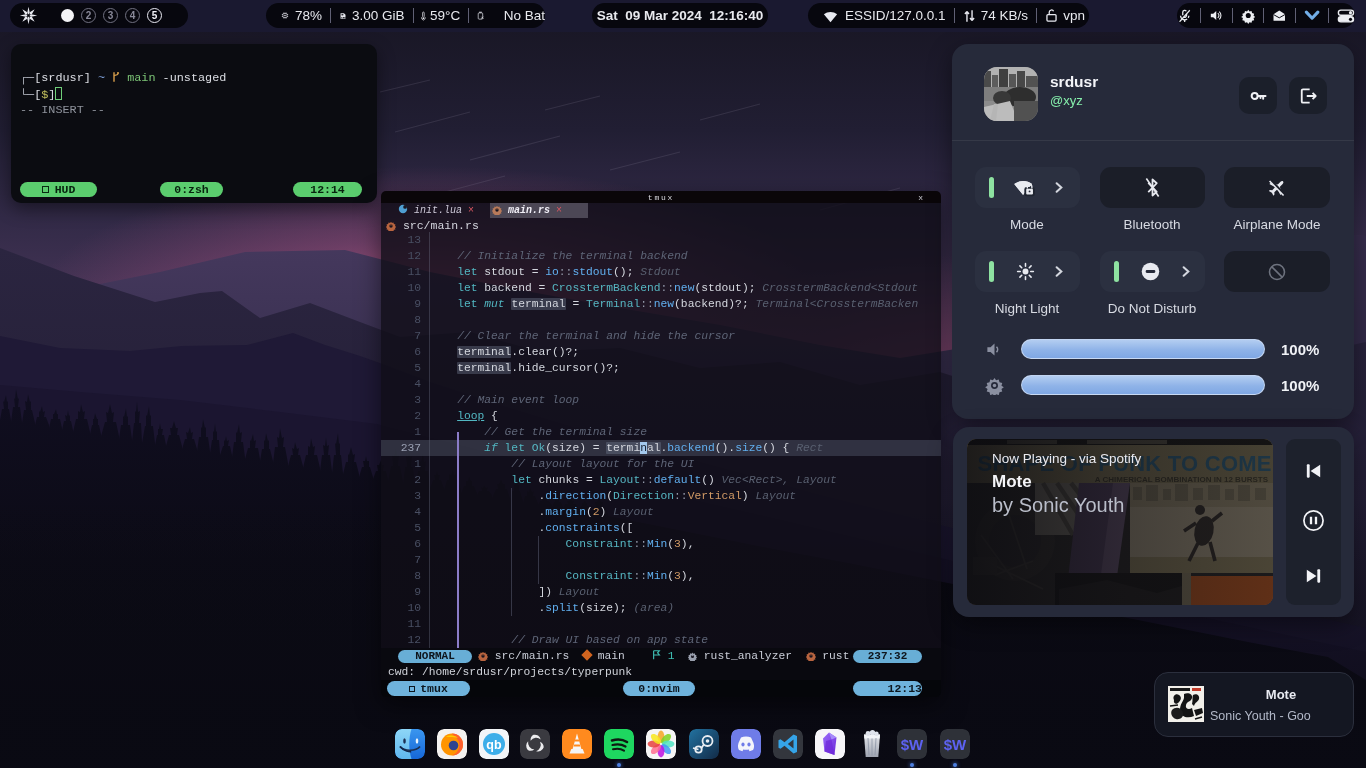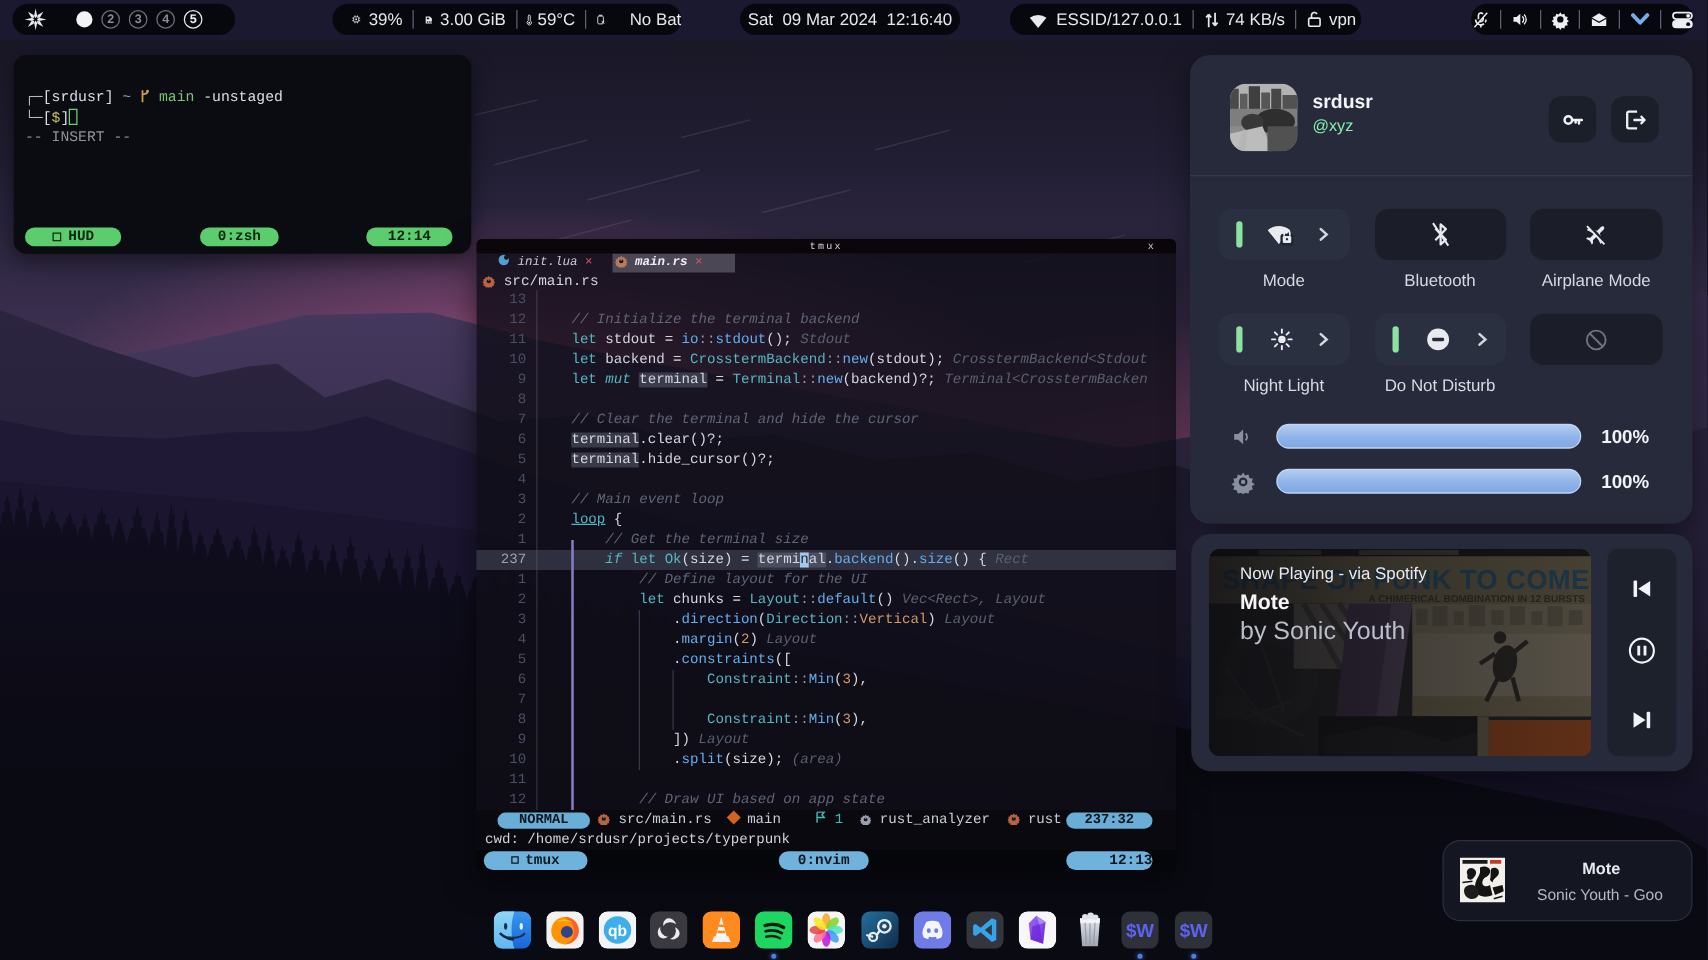--- a/index.html
+++ b/index.html
@@ -126,42 +126,42 @@
         <span class="wsn">3</span>
         <span class="wsn">4</span>
         <span class="wsn on">5</span>
  </div>
  <div class="pill" style="left:266px;width:279px;padding-left:15px;font-size:13.5px">
   <svg width="15" height="15" viewBox="0 0 24 24" fill="none" stroke="#e8e9f0" stroke-width="2">
           <rect x="6" y="6" width="12" height="12" rx="1.5"></rect>
           <rect x="10" y="10" width="4" height="4" fill="#e8e9f0" stroke="none"></rect>
           <path d="M9 6V2.5M15 6V2.5M9 21.5V18M15 21.5V18M6 9H2.5M6 15H2.5M21.5 9H18M21.5 15H18"></path>
         </svg>
-  <span style="margin-left:6px">39%</span>
+  <span style="margin-left:6px">78%</span>
         <i class="vsep"></i>
   <svg width="14" height="14" viewBox="0 0 24 24" fill="#e8e9f0">
           <path d="M5 3 H16 L21 8 V21 H5 Z M8 15 h2.6 v4 H8 Z M13 15 h2.6 v4 H13 Z M17.5 15 h2.6 v4 h-2.6 Z" fill-rule="evenodd"></path>
           <rect x="8" y="6" width="6" height="4" fill="#07070e"></rect>
         </svg>
   <span style="margin-left:6px">3.00 GiB</span>
         <i class="vsep"></i>
   <svg width="9" height="16" viewBox="0 0 12 22" fill="none" stroke="#e8e9f0" stroke-width="1.8">
           <path d="M4 3 a2 2 0 0 1 4 0 V12.5 a4.4 4.4 0 1 1 -4 0 Z"></path>
           <circle cx="6" cy="16.4" r="2.1" fill="#e8e9f0" stroke="none"></circle>
         </svg>
   <span style="margin-left:4px">59°C</span>
         <i class="vsep"></i>
   <svg width="13" height="17" viewBox="0 0 20 26" fill="none" stroke="#e8e9f0" stroke-width="2">
           <path d="M6 3.5 h8" stroke-width="2.6"></path>
           <rect x="3.5" y="5.5" width="13" height="18" rx="2.5"></rect>
           <path d="M12.5 16.5 L18.5 22.5 M18.5 16.5 L12.5 22.5" stroke-width="2" stroke="#e8e9f0"></path>
         </svg>
   <span style="margin-left:20px">No Bat</span>
  </div>
- <div class="pill" style="left:592px;width:176px;justify-content:center;font-weight:400;font-size:13.5px">Sat&nbsp; 09 Mar 2024&nbsp; 12:16:40</div>
+ <div class="pill" style="left:592px;width:176px;justify-content:center;font-weight:700;font-size:13.5px">Sat&nbsp; 09 Mar 2024&nbsp; 12:16:40</div>
  <div class="pill" style="left:808px;width:281px;padding-left:14px;font-size:13.5px">
   <svg width="17" height="14" viewBox="0 0 24 20" fill="#e8e9f0">
           <path d="M12 19 L2.5 7.5 A15.5 15.5 0 0 1 21.5 7.5 Z"></path>
         </svg>
   <span style="margin-left:6px">ESSID/127.0.0.1</span>
         <i class="vsep"></i>
   <svg width="13" height="14" viewBox="0 0 20 22" fill="none" stroke="#e8e9f0" stroke-width="2.2">
           <path d="M6 20 V4 M6 4 L2.8 7.8 M6 4 L9.2 7.8"></path>
           <path d="M14 2 V18 M14 18 L10.8 14.2 M14 18 L17.2 14.2"></path>
         </svg>
@@ -258,21 +258,21 @@
  <div class="crow" style="top:93px"><span class="ln">9</span><span class="code">    <span class="kw">let</span> <span class="kwi">mut</span> <span class="hlw">terminal</span> = <span class="ty">Terminal</span><span class="pn">::</span><span class="fn">new</span>(backend)?; <span class="gho">Terminal&lt;CrosstermBacken</span></span></div>
  <div class="crow" style="top:109px"><span class="ln">8</span><span class="code"></span></div>
  <div class="crow" style="top:125px"><span class="ln">7</span><span class="code">    <span class="cmt">// Clear the terminal and hide the cursor</span></span></div>
  <div class="crow" style="top:141px"><span class="ln">6</span><span class="code">    <span class="hlw">terminal</span>.clear()?;</span></div>
  <div class="crow" style="top:157px"><span class="ln">5</span><span class="code">    <span class="hlw">terminal</span>.hide_cursor()?;</span></div>
  <div class="crow" style="top:173px"><span class="ln">4</span><span class="code"></span></div>
  <div class="crow" style="top:189px"><span class="ln">3</span><span class="code">    <span class="cmt">// Main event loop</span></span></div>
  <div class="crow" style="top:205px"><span class="ln">2</span><span class="code">    <span class="kw" style="text-decoration:underline">loop</span> {</span></div>
  <div class="crow" style="top:221px"><span class="ln">1</span><span class="code">        <span class="cmt">// Get the terminal size</span></span></div>
  <div class="crow" style="top:237px"><span class="ln" style="color:#9aa0b2">237</span><span class="code">        <span class="kwi">if</span> <span class="kw">let</span> <span class="ty">Ok</span>(size) = <span class="hlw">termi<span class="cur">n</span>al</span>.<span class="fn">backend</span>().<span class="fn">size</span>() { <span class="gho">Rect</span></span></div>
- <div class="crow" style="top:253px"><span class="ln">1</span><span class="code">            <span class="cmt">// Define layout for the UI</span></span></div>
+ <div class="crow" style="top:253px"><span class="ln">1</span><span class="code">            <span class="cmt">// Layout layout for the UI</span></span></div>
  <div class="crow" style="top:269px"><span class="ln">2</span><span class="code">            <span class="kw">let</span> chunks = <span class="ty">Layout</span><span class="pn">::</span><span class="fn">default</span>() <span class="gho">Vec&lt;Rect&gt;, Layout</span></span></div>
  <div class="crow" style="top:285px"><span class="ln">3</span><span class="code">                .<span class="fn">direction</span>(<span class="ty">Direction</span><span class="pn">::</span><span class="nm">Vertical</span>) <span class="gho">Layout</span></span></div>
  <div class="crow" style="top:301px"><span class="ln">4</span><span class="code">                .<span class="fn">margin</span>(<span class="nm">2</span>) <span class="gho">Layout</span></span></div>
  <div class="crow" style="top:317px"><span class="ln">5</span><span class="code">                .<span class="fn">constraints</span>([</span></div>
  <div class="crow" style="top:333px"><span class="ln">6</span><span class="code">                    <span class="ty">Constraint</span><span class="pn">::</span><span class="fn">Min</span>(<span class="nm">3</span>),</span></div>
  <div class="crow" style="top:349px"><span class="ln">7</span></div>
  <div class="crow" style="top:365px"><span class="ln">8</span><span class="code">                    <span class="ty">Constraint</span><span class="pn">::</span><span class="fn">Min</span>(<span class="nm">3</span>),</span></div>
  <div class="crow" style="top:381px"><span class="ln">9</span><span class="code">                ]) <span class="gho">Layout</span></span></div>
  <div class="crow" style="top:397px"><span class="ln">10</span><span class="code">                .<span class="fn">split</span>(size); <span class="gho">(area)</span></span></div>
  <div class="crow" style="top:413px"><span class="ln">11</span><span class="code"></span></div>
@@ -493,21 +493,21 @@
   <rect x="2" y="2" width="20" height="3" fill="#1a1a1a"></rect>
         <rect x="24" y="2" width="9" height="3" fill="#c23b2a"></rect>
   <path d="M6 14 C4 10 8 7 11 9 C14 11 13 14 11 16 C9 19 5 18 6 14 Z" fill="#141414"></path>
   <path d="M16 8 C20 6 25 8 24 12 C23 16 19 15 18 19 C17 23 21 24 24 22 L26 30 C20 33 12 31 12 24 C12 18 15 16 16 12 Z" fill="#141414"></path>
   <path d="M25 9 C28 7 32 9 31 13 C30 16 27 16 26 20 L24 18 C25 14 24 11 25 9 Z" fill="#141414"></path>
   <path d="M4 24 C8 20 14 22 15 27 C16 31 12 34 8 33 C4 32 2 27 4 24 Z" fill="#1c1c1c"></path>
   <path d="M26 24 L34 22 L35 27 L28 30 Z" fill="#141414"></path>
   <path d="M2 20 L10 19 M27 33 L34 31" stroke="#141414" stroke-width="1.4"></path>
  </svg>
  <div class="abs" style="left:60px;top:14px;width:132px;text-align:center;color:#e9ebf2;font-weight:700;font-size:13px">Mote</div>
- <div class="abs" style="left:55px;top:36px;width:140px;text-align:center;color:#b2b8c8;font-size:12.5px">Sonic Youth - Goo</div>
+ <div class="abs" style="left:55px;top:36px;width:140px;text-align:left;color:#b2b8c8;font-size:12.5px">Sonic Youth - Goo</div>
 </div>
 
 <svg class="dicon" style="left:395px" viewBox="0 0 30 30">
       <defs>
         <linearGradient id="fnl" x1="0" y1="0" x2="0" y2="1">
           <stop offset="0" stop-color="#8ed6f7"></stop>
           <stop offset="1" stop-color="#5fb7ee"></stop>
         </linearGradient>
         <linearGradient id="fnr" x1="0" y1="0" x2="0" y2="1">
           <stop offset="0" stop-color="#3a96ef"></stop>

